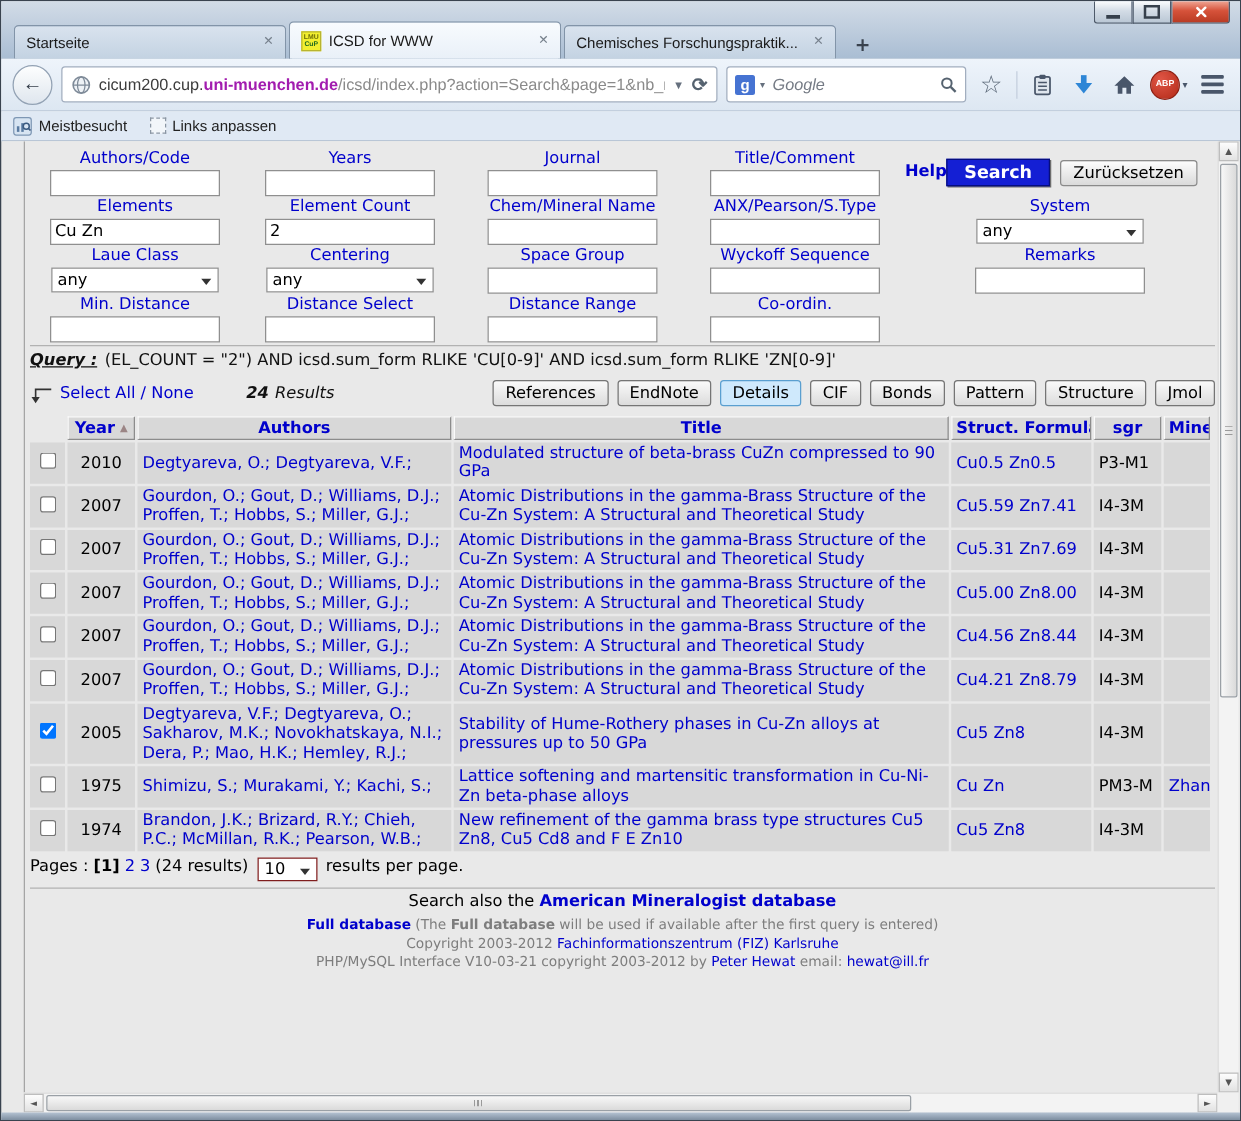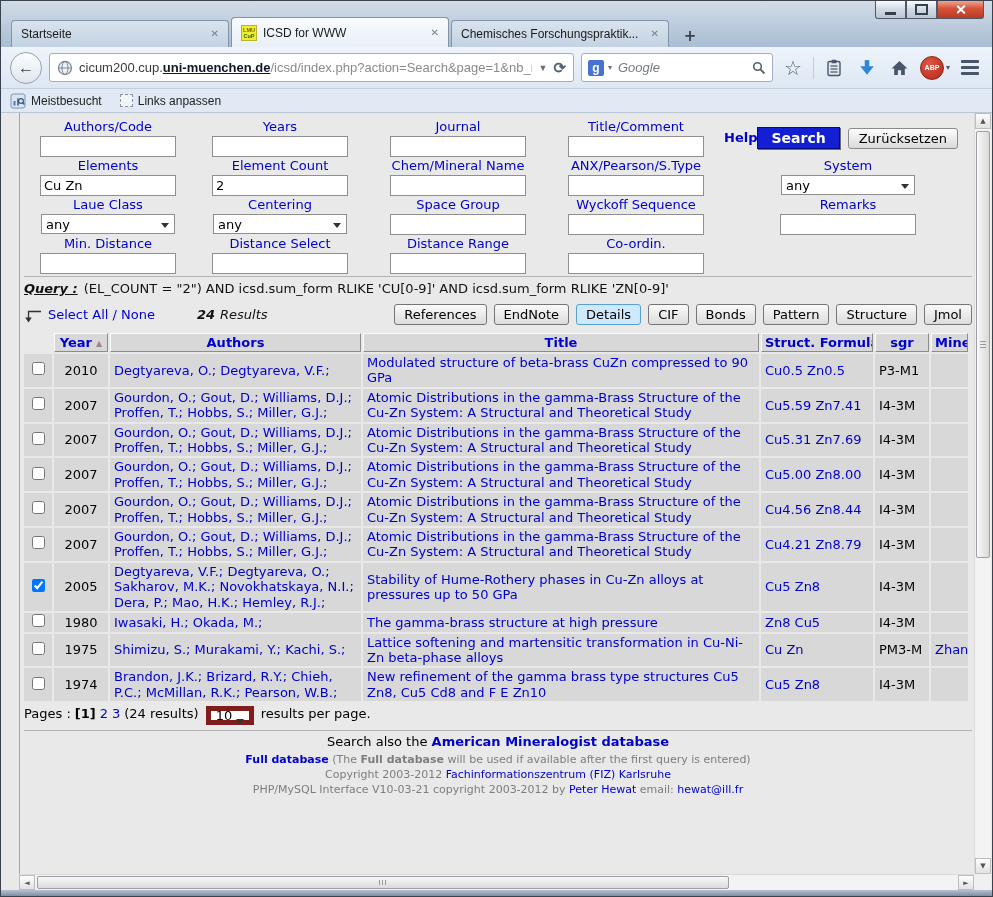--- a/index.html
+++ b/index.html
@@ -40,21 +40,21 @@
   .navbar{position:absolute;top:46px;left:0;right:0;height:42px;box-sizing:border-box;
     background:linear-gradient(#eef4fb,#dde7f2);border-bottom:1px solid #c3cfde;
     display:flex;align-items:center;padding:0 9px;gap:7px;font-family:"Liberation Sans",sans-serif;}
   .back-btn{width:30px;height:30px;border-radius:50%;flex:0 0 auto;border:1px solid #93a2b4;
     background:linear-gradient(#fdfefe,#dfe6ee);display:flex;align-items:center;justify-content:center;
     color:#333c48;font-size:16px;font-weight:bold;}
   .url-bar{flex:1;height:27px;background:#fff;border:1px solid #a2aebf;border-radius:3px;
     display:flex;align-items:center;padding:0 7px;gap:6px;overflow:hidden;}
   .url-text{flex:1;white-space:nowrap;overflow:hidden;font-size:13px;}
   .u-pre{color:#3c3c3c;}
-  .u-dom{color:#0f172a;font-weight:bold;text-decoration:underline;}
+  .u-dom{color:#a21caf;font-weight:bold;}
   .u-path{color:#8a8a8a;}
   .url-dropdown{color:#66707e;font-size:9px;}
   .reload-glyph{color:#55626f;font-size:15px;font-weight:bold;}
   .search-box{width:178px;height:27px;background:#fff;border:1px solid #a2aebf;border-radius:3px;
     display:flex;align-items:center;padding:0 6px;gap:4px;flex:0 0 auto;}
   .gicon{width:16px;height:16px;border-radius:2px;background:#4673d2;color:#fff;font-size:12px;font-weight:bold;
     display:flex;align-items:center;justify-content:center;}
   .g-caret{font-size:8px;color:#66707e;}
   .search-input{flex:1;min-width:20px;border:none;outline:none;background:transparent;
     font-family:"Liberation Sans",sans-serif;font-size:13px;font-style:italic;color:#555;}
@@ -127,21 +127,21 @@
   .c-form{width:104px;}
   .c-sgr{width:46px;}
   .c-min{width:auto;}
   a.tlink{color:#0000cc;text-decoration:none;cursor:pointer;}
   .results-table input[type=checkbox]{width:13px;height:13px;margin:0;}
 
   
   .pagination{display:flex;align-items:flex-start;gap:4px;font-size:13px;color:#000;padding:3px 0 5px;border-bottom:1px solid #b2b2b2;}
   .pg-current{font-weight:bold;}
   .pg-link{color:#0000cc;}
-  .pp-select{width:48px;height:19px;border:5px solid #7f1d1d;background:#fff;box-sizing:border-box;
+  .pp-select{width:48px;height:19px;border:1px solid #7f1d1d;background:#fff;box-sizing:border-box;
     display:flex;align-items:center;padding-left:5px;position:relative;font-size:13px;margin:0 3px;}
 
   
   .page-footer{text-align:center;padding-top:3px;}
   .f-line1{font-size:13px;color:#000;margin-bottom:3px;}
   .f-line1 a{font-weight:bold;color:#0000cc;}
   .f-small{font-size:11px;color:#7d7d7d;line-height:15px;font-family:"DejaVu Sans",sans-serif;}
   .f-small a{color:#0000cc;text-decoration:none;}
   .fb{font-weight:bold;}
 
@@ -468,29 +468,20 @@
               <td class="c-check"><input type="checkbox" checked="" style=""></td>
               <td class="c-year">2005</td>
               <td class="c-auth"><a class="tlink">Degtyareva, V.F.; Degtyareva, O.; Sakharov, M.K.; Novokhatskaya, N.I.; Dera, P.; Mao, H.K.; Hemley, R.J.;</a></td>
               <td class="c-title"><a class="tlink">Stability of Hume-Rothery phases in Cu-Zn alloys at pressures up to 50 GPa</a></td>
               <td class="c-form"><a class="tlink">Cu5 Zn8</a></td>
               <td class="c-sgr">I4-3M</td>
               <td class="c-min"></td>
             </tr>
             <tr>
               <td class="c-check"><input type="checkbox" style=""></td>
-              <td class="c-year">1980</td>
-              <td class="c-auth"><a class="tlink">Iwasaki, H.; Okada, M.;</a></td>
-              <td class="c-title"><a class="tlink">The gamma-brass structure at high pressure</a></td>
-              <td class="c-form"><a class="tlink">Zn8 Cu5</a></td>
-              <td class="c-sgr">I4-3M</td>
-              <td class="c-min"></td>
-            </tr>
-            <tr>
-              <td class="c-check"><input type="checkbox" style=""></td>
               <td class="c-year">1975</td>
               <td class="c-auth"><a class="tlink">Shimizu, S.; Murakami, Y.; Kachi, S.;</a></td>
               <td class="c-title"><a class="tlink">Lattice softening and martensitic transformation in Cu-Ni-Zn beta-phase alloys</a></td>
               <td class="c-form"><a class="tlink">Cu Zn</a></td>
               <td class="c-sgr">PM3-M</td>
               <td class="c-min"><a class="tlink">Zhanghengite</a></td>
             </tr>
             <tr>
               <td class="c-check"><input type="checkbox" style=""></td>
               <td class="c-year">1974</td>

